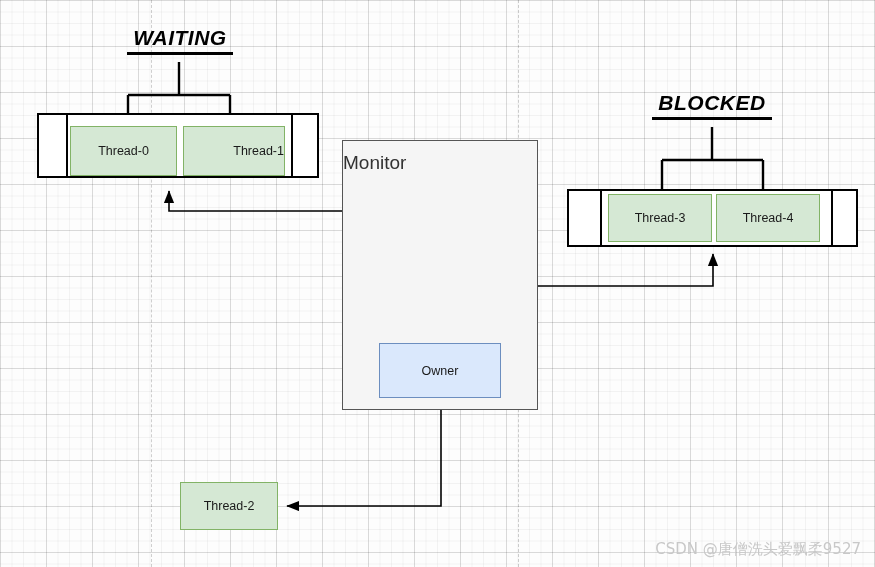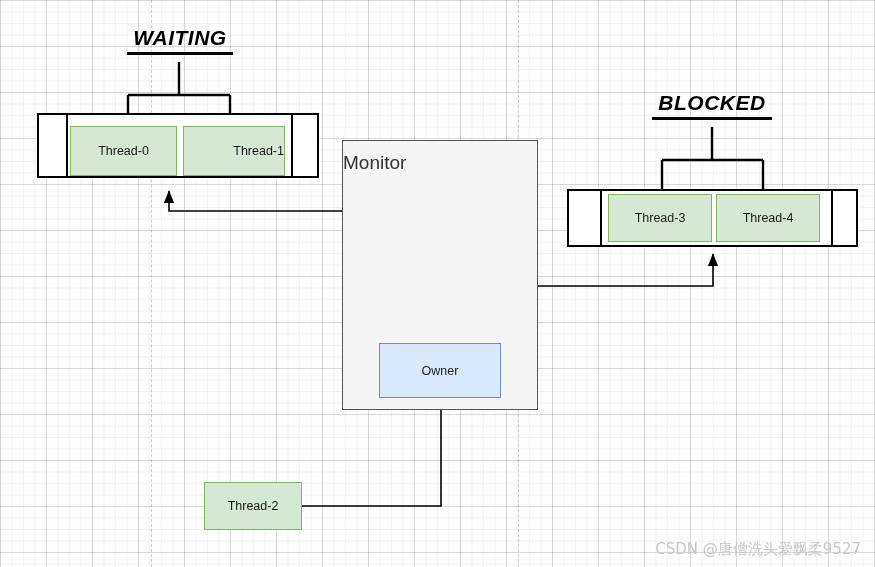--- a/index.html
+++ b/index.html
@@ -188,19 +188,19 @@
   </div>
 
   <div class="monitor-panel" style="left:342px; top:140px; width:196px; height:270px;">
     <div class="monitor-title" style="top:11px;">Monitor</div>
   </div>
 
   <div class="monitor-slot" style="left:379px; top:331px; width:122px; height:55px;margin-top:12px;">
     <span>Owner</span>
   </div>
 
-  <div class="thread-box" style="left:180px; top:482px; width:98px; height:48px;margin-left:24px;">
+  <div class="thread-box" style="left:180px; top:482px; width:98px; height:48px;">
     <span>Thread-2</span>
   </div>
 
   <div class="watermark">CSDN @唐僧洗头爱飘柔9527</div>
 
 </div>
 
 </body></html>

